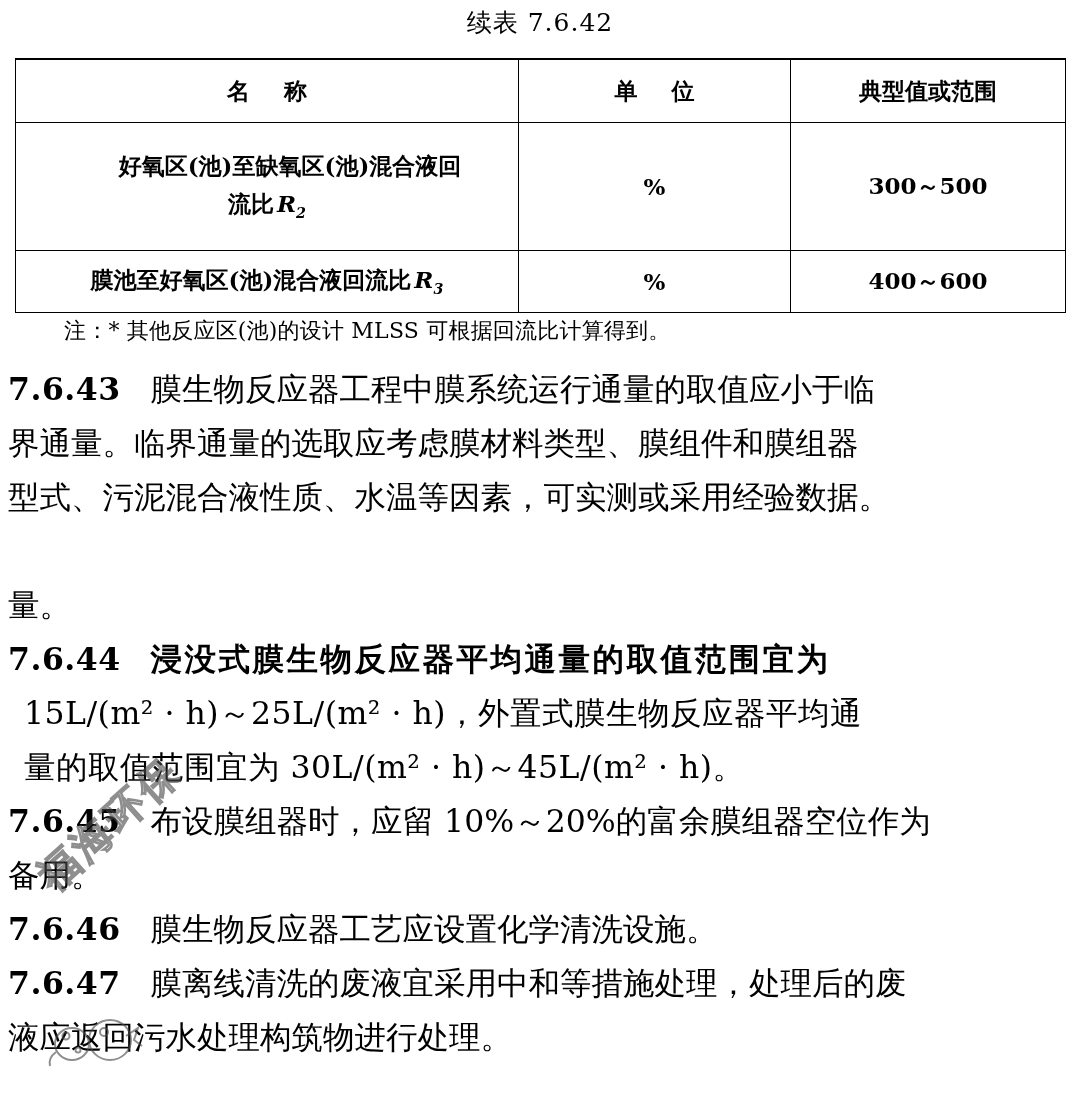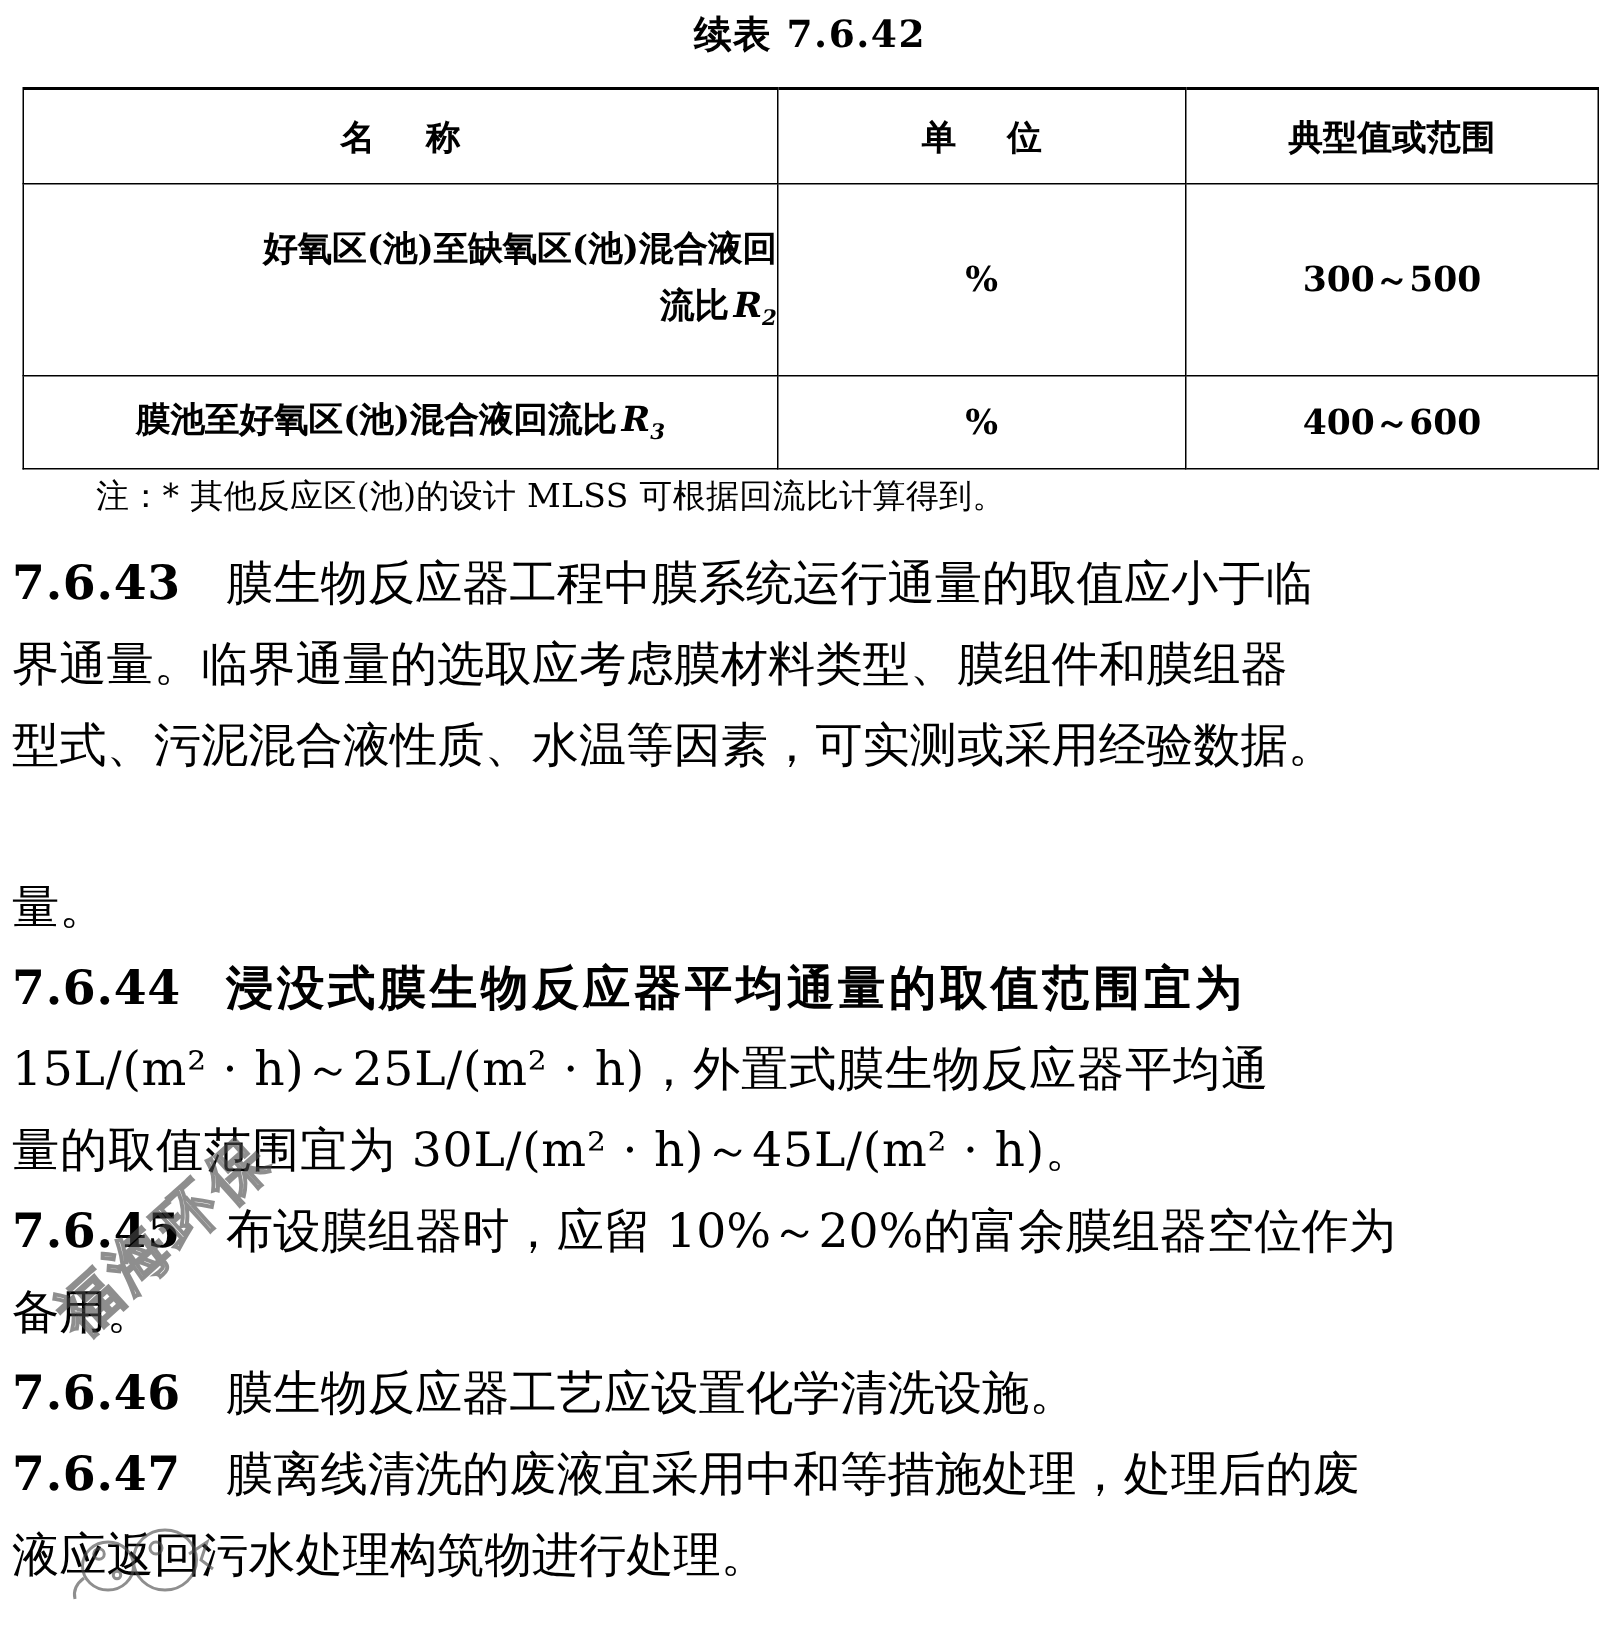--- a/index.html
+++ b/index.html
@@ -24,21 +24,21 @@
   }
 
   
   .table-title {
     position: absolute;
     left: 0;
     top: 6px;
     width: 1080px;
     text-align: center;
     font-size: 25px;
-    font-weight: bold;
+    font-weight: normal;
     letter-spacing: 1px;
     font-family: "DejaVu Serif", "Liberation Serif", serif;
   }
 
   
   .data-table {
     position: absolute;
     left: 15px;
     top: 58px;
     width: 1050px;
@@ -65,21 +65,21 @@
   }
   .hdr-spaced span.gap { display: inline-block; width: 34px; }
 
   .row-tall  { height: 128px; }
   .row-short { height: 62px; }
 
   .cell-name {
     vertical-align: middle;
     padding: 4px 14px 4px 14px;
     line-height: 1.65;
-    text-align: right;
+    text-align: center;
   }
   .cell-name.indent-first { text-indent: 46px; }
   .cell-name.center-line  { text-align: center; text-indent: 0; }
   .cell-center {
     text-align: center;
     vertical-align: middle;
   }
   .pct { font-size: 24px; }
   var.ital {
     font-style: italic;
@@ -120,20 +120,21 @@
   .para .num-gap { display: inline-block; width: 30px; }
   .p-justify {
     text-align: justify;
     text-align-last: left;
     text-justify: inter-character;
   }
   .wide  { letter-spacing: 2.5px; font-weight: bold; }
   .formula {
     font-family: "DejaVu Serif", "Liberation Serif", serif;
     letter-spacing: 0.5px;
+    margin-left: 16px;
   }
 
   
   .watermark {
     position: absolute;
     left: 18px;
     top: 828px;
     width: 260px;
     height: 250px;
     pointer-events: none;

